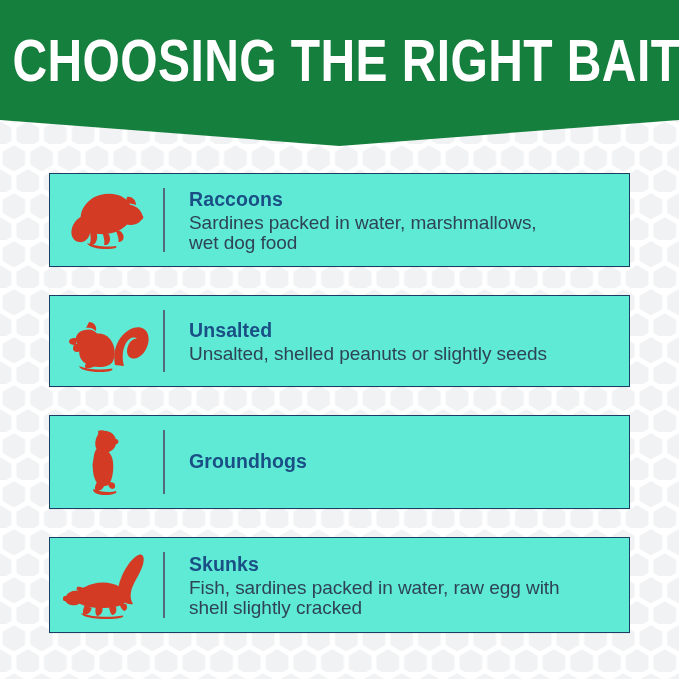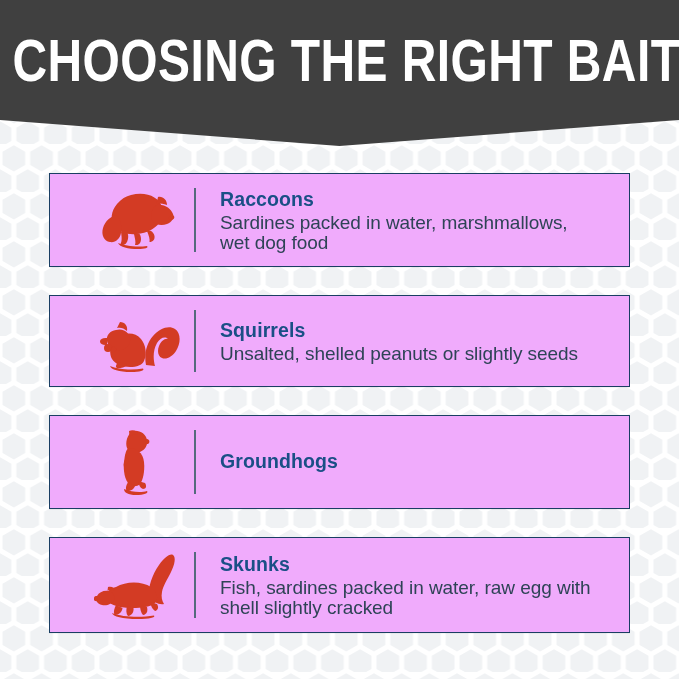--- a/index.html
+++ b/index.html
@@ -25,21 +25,21 @@
     z-index: 0;
   }
 
   
   #header-banner {
     position: absolute;
     top: 0;
     left: 0;
     width: 679px;
     height: 146px;
-    background: #404040;
+    background: #15803d;
     clip-path: polygon(0 0, 679px 0, 679px 120px, 339.5px 146px, 0 120px);
     z-index: 2;
     display: flex;
     align-items: flex-start;
     justify-content: center;
     padding-left: 14px;
   }
 
   #page-title {
     color: #ffffff;
@@ -60,27 +60,26 @@
     position: absolute;
     left: 49px;
     top: 173px;
     width: 581px;
     z-index: 3;
   }
 
   .card {
     position: relative;
     width: 581px;
-    background: #f0abfc;
+    background: #5eead4;
     border: 1.5px solid #1A3E63;
     display: flex;
     align-items: center;
     margin-bottom: 28px;
     box-shadow: 0 1px 0 rgba(0,0,0,0.04);
-    padding-left: 31px;
   }
 
   .card:last-child { margin-bottom: 16px; }
 
   .card-icon {
     width: 113px;
     min-width: 113px;
     height: 100%;
     display: flex;
     align-items: center;
@@ -229,21 +228,21 @@
           <path d="M17 36 C15 38 14 41 15 43 C18 43 20 41 20.5 38.5 Z"></path>
 
           <path d="M22 52 C20 55 19 57 21 58 C26 58.5 30 57 31 54 Z"></path>
 
           <path d="M14 56 C22 59.5 36 60.5 47 58.5 C49 60.5 44 62 35 62 C23 62 15 59.5 14 56 Z"></path>
         </g>
       </svg>
     </div>
     <div class="card-divider"></div>
     <div class="card-text">
-      <div class="card-title">Squirrels</div>
+      <div class="card-title">Unsalted</div>
       <div class="card-desc">Unsalted, shelled peanuts or slightly seeds</div>
     </div>
   </div>
 
   <div class="card" id="card-groundhogs">
     <div class="card-icon">
       <svg width="50" height="66" viewBox="0 0 50 66" xmlns="http://www.w3.org/2000/svg" aria-hidden="true">
         <g fill="#D33B24">
 
           <path d="M20 2

